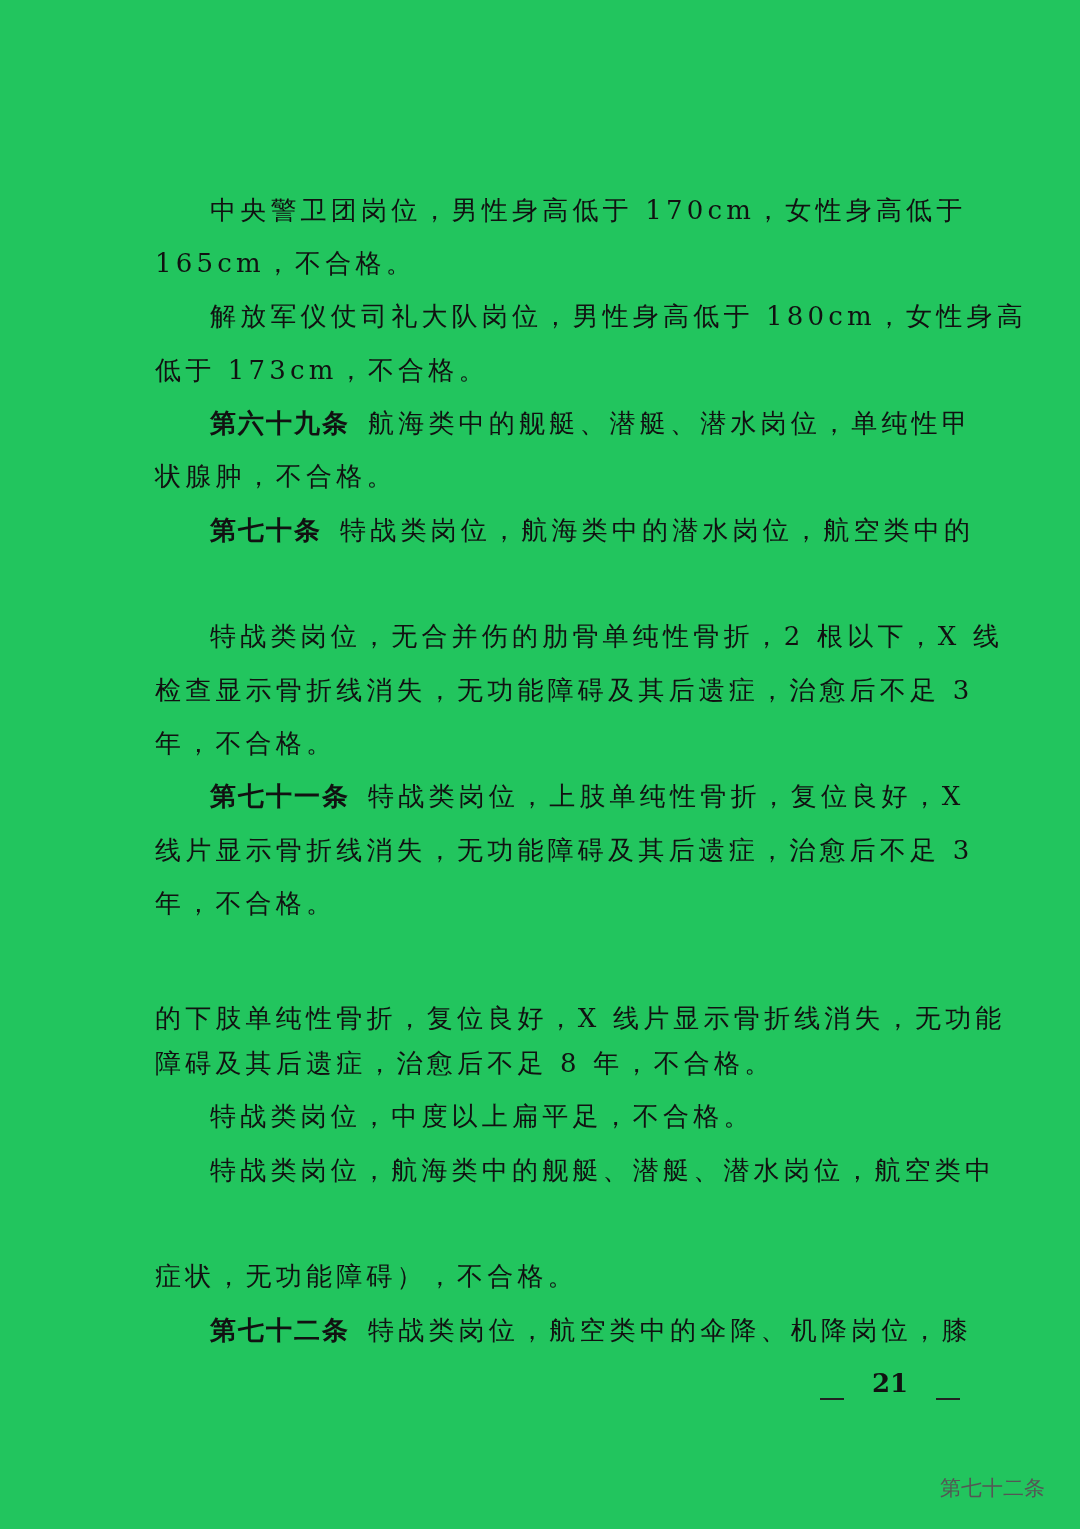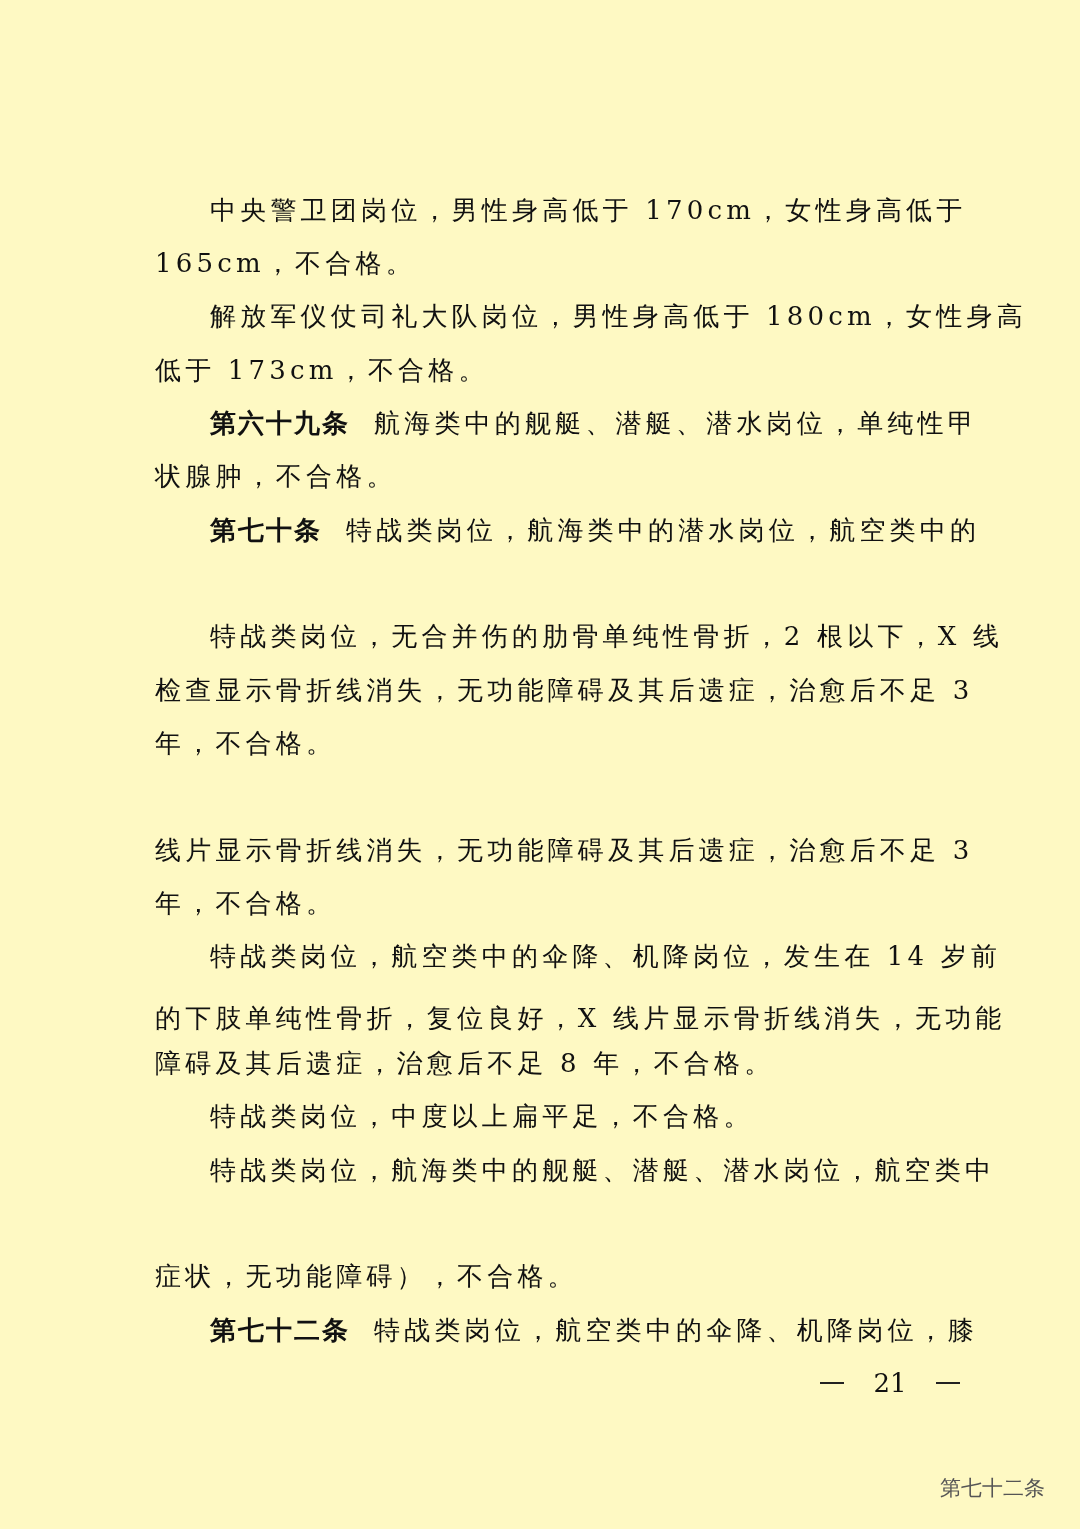--- a/index.html
+++ b/index.html
@@ -2,33 +2,33 @@
 <html><head>
 <meta charset="utf-8">
 <style>
   html, body { margin: 0; padding: 0; }
   body {
     width: 1080px; height: 1529px; background: #ffffff;
     position: relative; overflow: hidden;
     font-family: "DejaVu Serif", "Liberation Serif", serif;
     color: #111111;
   }
-  .page { position: absolute; left: 0; top: 0; width: 1080px; height: 1529px; background: #fef9c3; }
+  .page { position: absolute; left: 0; top: 0; width: 1080px; height: 1529px; background: #22c55e; }
   .line {
     position: absolute; left: 155px; width: 790px;
     font-size: 26px; line-height: 34px; height: 34px;
     white-space: nowrap; letter-spacing: 4.2px;
     text-align: justify; text-align-last: justify;
   }
   .line.last { text-align-last: left; }
   .indent { left: 210px; width: 735px; }
-  .art { font-family: Liberation Serif, serif; font-weight: bold; letter-spacing: 2px; margin-right: 24px; }
+  .art { font-family: Liberation Serif, serif; font-weight: bold; letter-spacing: 2px; margin-right: 18px; }
   .pagenum {
     position: absolute; top: 1366px; left: 820px; width: 140px;
-    font-size: 26px; line-height: 34px; display: flex; justify-content: space-between; align-items: center;
+    font-size: 26px; line-height: 34px; display: flex; justify-content: space-between; align-items: flex-end; font-weight: bold;
   }
   .pagenum .dash { display: inline-block; width: 24px; height: 2px; background: #222; }
   .watermark {
     position: absolute; top: 1474px; left: 940px;
     font-family: "DejaVu Sans", "Liberation Sans", sans-serif;
     font-size: 21px; color: #555555; letter-spacing: 0px;
   }
 </style>
 </head>
 <body>
@@ -41,24 +41,24 @@
 
   <div class="line indent" style="top:406px"><span class="art">第六十九条</span><span>航海类中的舰艇、潜艇、潜水岗位，单纯性甲</span></div>
   <div class="line last" style="top:459px">状腺肿，不合格。</div>
 
   <div class="line indent" style="top:513px"><span class="art">第七十条</span><span>特战类岗位，航海类中的潜水岗位，航空类中的</span></div>
 
   <div class="line indent" style="top:619px">特战类岗位，无合并伤的肋骨单纯性骨折，2 根以下，X 线</div>
   <div class="line" style="top:673px">检查显示骨折线消失，无功能障碍及其后遗症，治愈后不足 3</div>
   <div class="line last" style="top:726px">年，不合格。</div>
 
+  <div class="line indent" style="top:779px"><span class="art">第七十一条</span><span>特战类岗位，上肢单纯性骨折，复位良好，X</span></div>
   <div class="line" style="top:833px">线片显示骨折线消失，无功能障碍及其后遗症，治愈后不足 3</div>
   <div class="line last" style="top:886px">年，不合格。</div>
 
-  <div class="line indent" style="top:939px">特战类岗位，航空类中的伞降、机降岗位，发生在 14 岁前</div>
   <div class="line" style="top:1001px">的下肢单纯性骨折，复位良好，X 线片显示骨折线消失，无功能</div>
   <div class="line last" style="top:1046px">障碍及其后遗症，治愈后不足 8 年，不合格。</div>
 
   <div class="line indent last" style="top:1099px">特战类岗位，中度以上扁平足，不合格。</div>
 
   <div class="line indent" style="top:1153px">特战类岗位，航海类中的舰艇、潜艇、潜水岗位，航空类中</div>
   <div class="line last" style="top:1259px">症状，无功能障碍），不合格。</div>
 
   <div class="line indent" style="top:1313px"><span class="art">第七十二条</span><span>特战类岗位，航空类中的伞降、机降岗位，膝</span></div>
 

